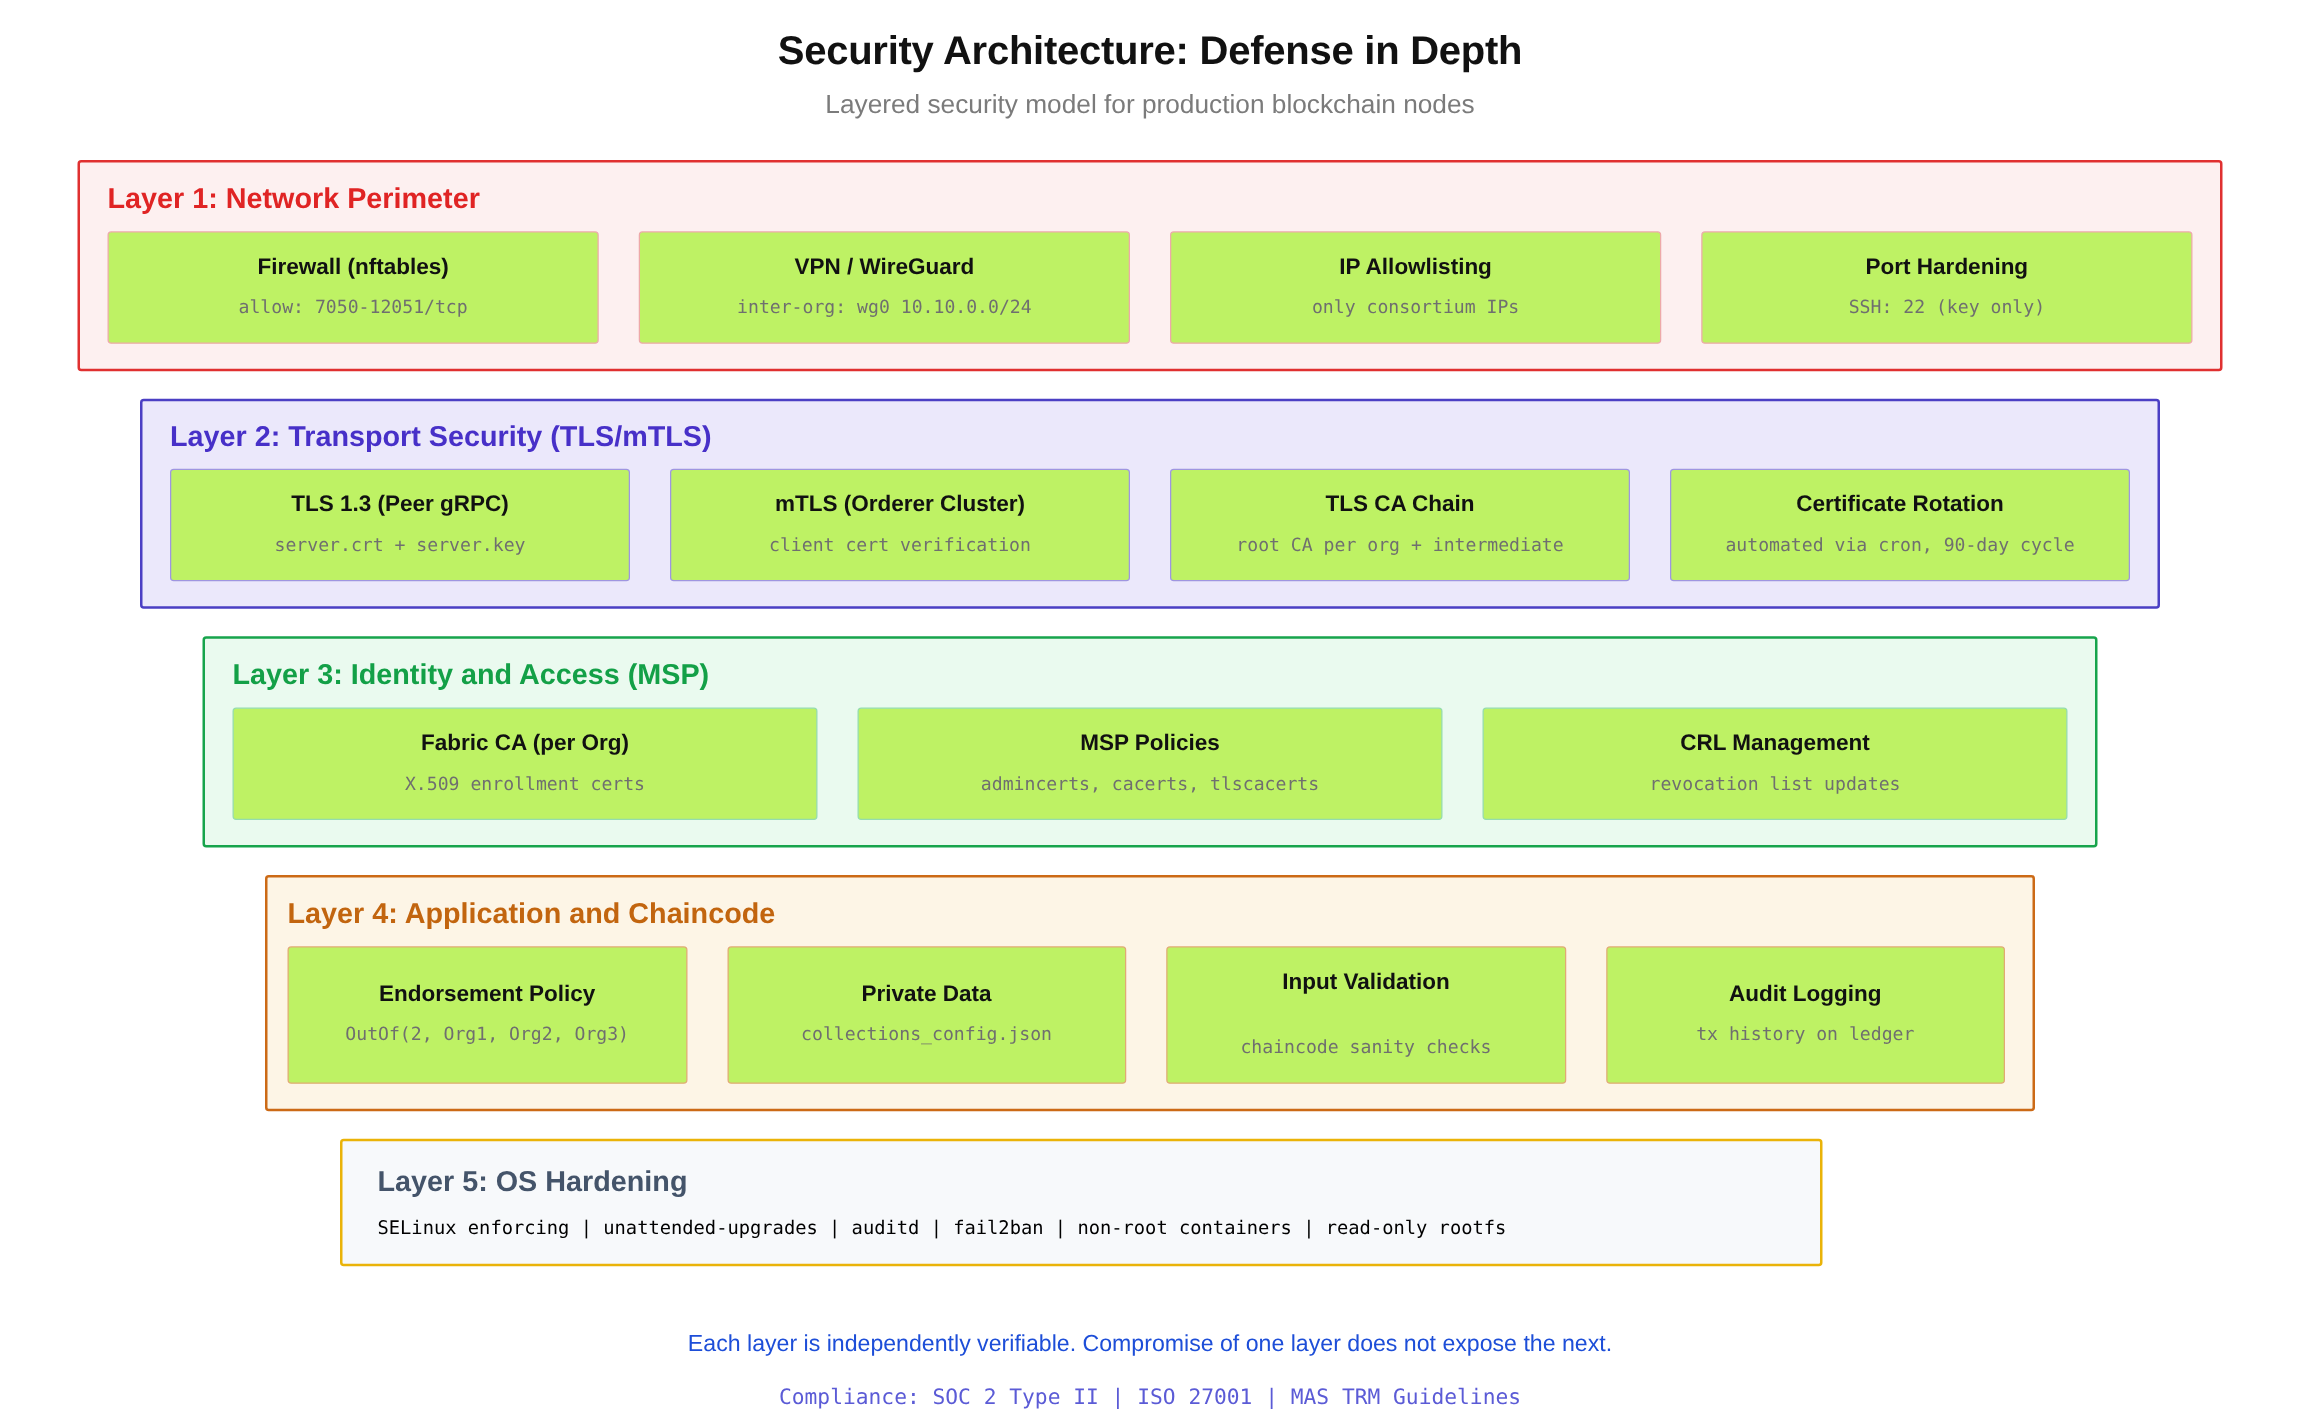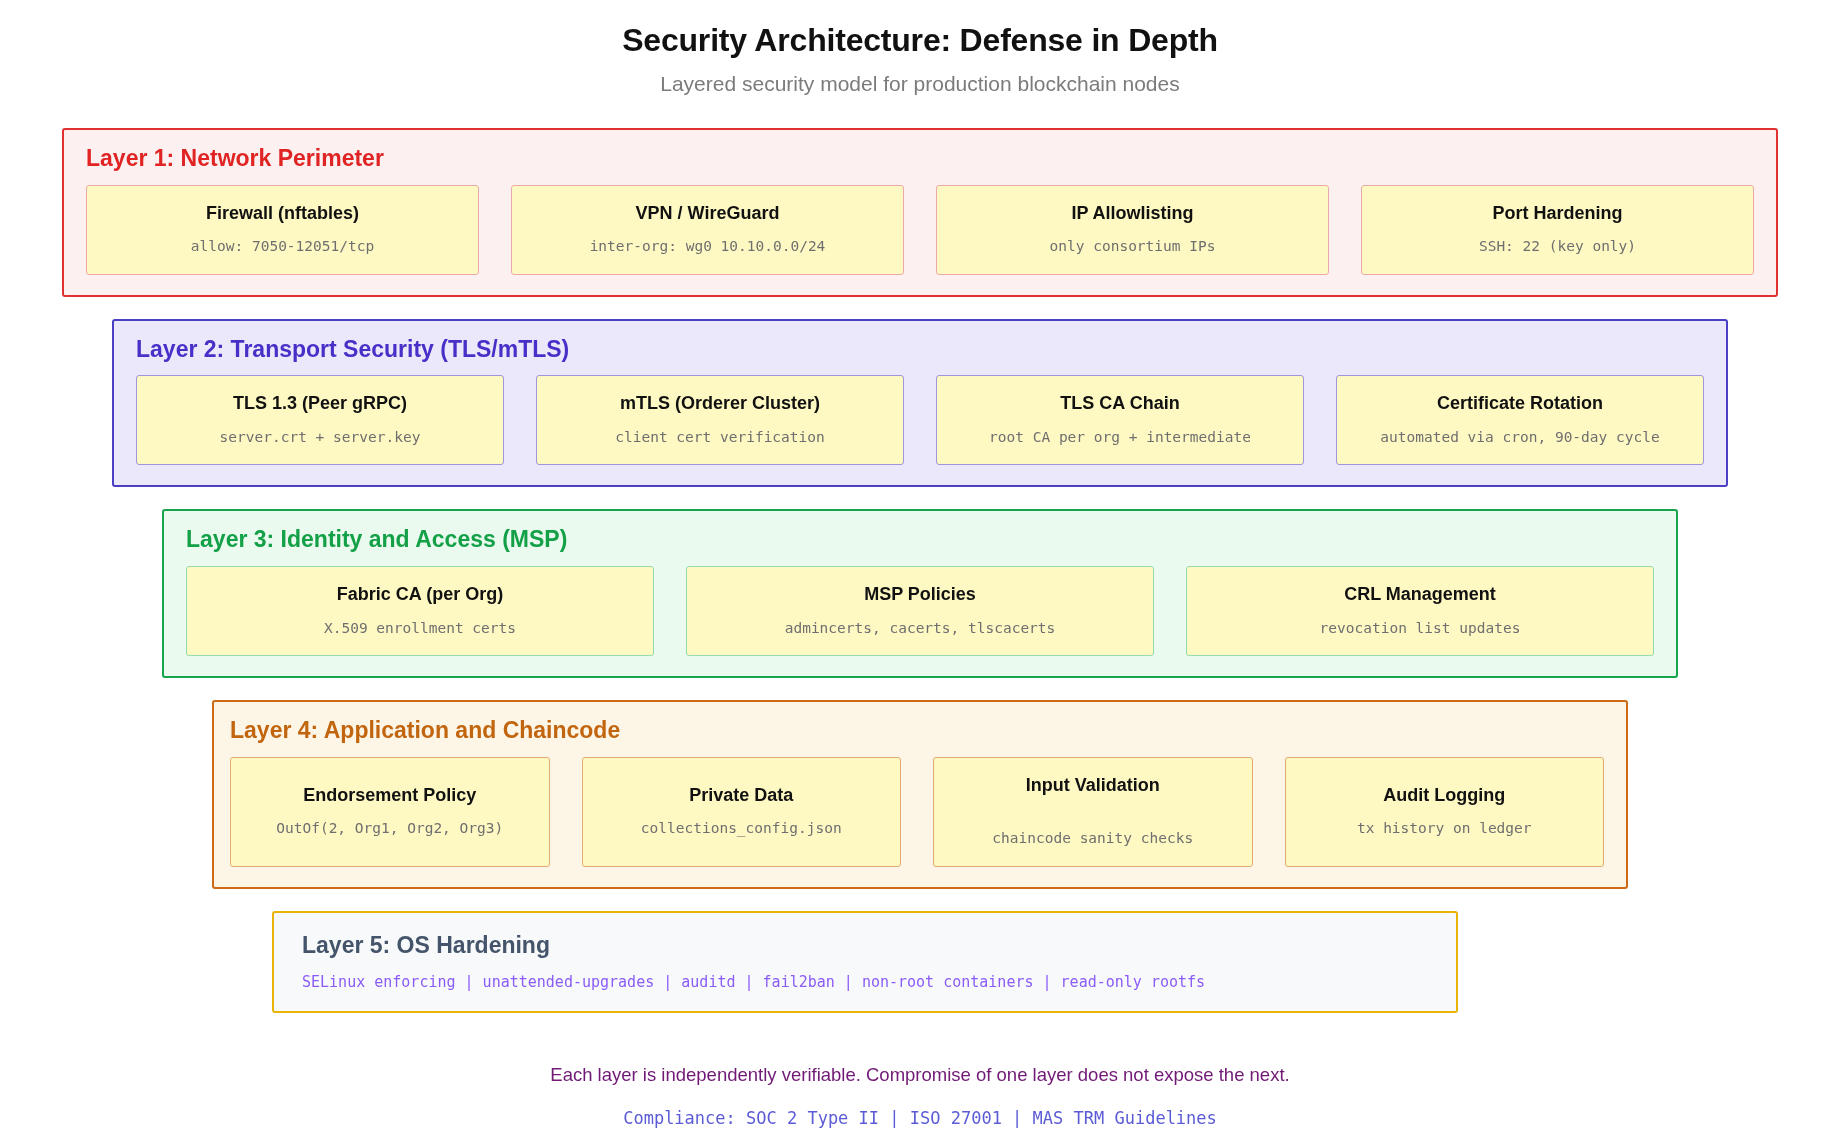--- a/index.html
+++ b/index.html
@@ -67,21 +67,21 @@
   .cards {
     display: flex;
     flex-direction: row;
     gap: 32px;
     align-items: stretch;
   }
 
   .card {
     flex: 1 1 0;
     box-sizing: border-box;
-    background: #fef9c3;
+    background: #bef264;
     border-style: solid;
     border-width: 1px;
     border-radius: 3px;
     padding: 16px 10px 18px 10px;
     text-align: center;
     min-height: 86px;
     display: flex;
     flex-direction: column;
     justify-content: center;
   }
@@ -110,32 +110,32 @@
     padding: 18px 28px 20px 28px;
   }
   .layer-flat .layer-title {
     color: #44546a;
     font-size: 23px;
     margin-bottom: 14px;
   }
   .flat-detail {
     font-family: "DejaVu Sans Mono", "Liberation Mono", monospace;
     font-size: 15px;
-    color: #8b5cf6;
+    color: #000000;
     line-height: 1.2;
   }
 
   
   .footer {
     text-align: center;
     margin-top: 50px;
   }
   .footer-note {
     font-size: 18.5px;
-    color: #701a75;
+    color: #1d4ed8;
     line-height: 1.3;
   }
   .footer-compliance {
     font-family: "DejaVu Sans Mono", "Liberation Mono", monospace;
     font-size: 17px;
     color: #5b5bd6;
     margin-top: 20px;
     line-height: 1.3;
   }
 </style>

